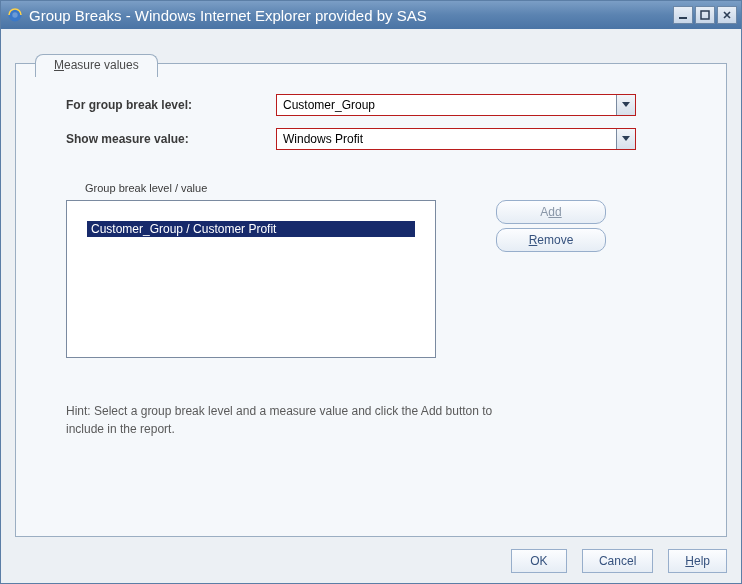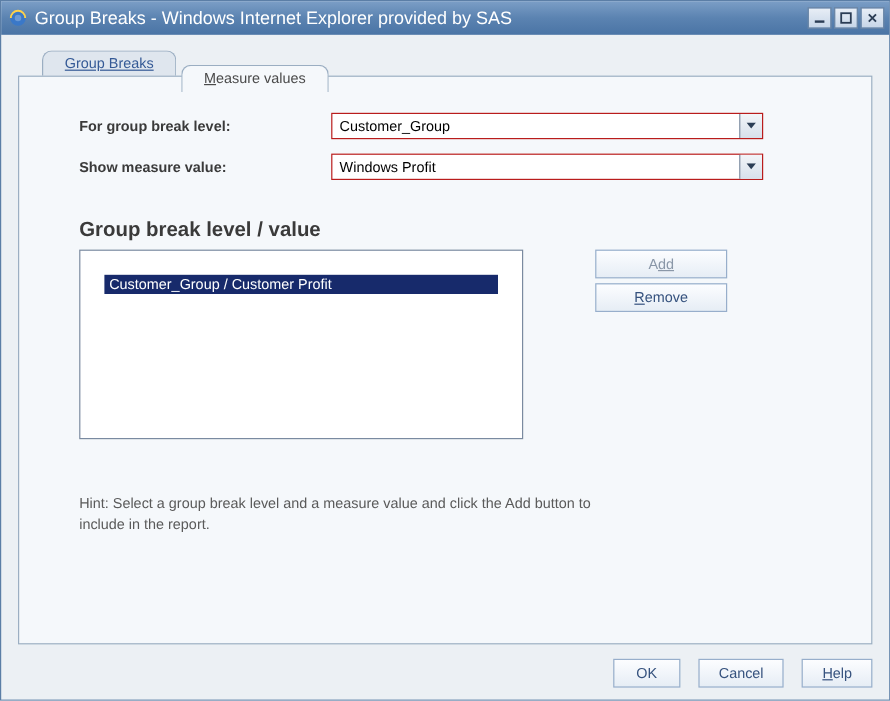--- a/index.html
+++ b/index.html
@@ -139,25 +139,26 @@
   .select-wrap .arrow {
     width: 18px;
     height: 100%;
     border-left: 1px solid #7a8aa0;
     background: linear-gradient(to bottom, #f2f5f9, #d7e0eb);
     display: flex;
     align-items: center;
     justify-content: center;
   }
   .section-label {
-    font-weight: bold;
+    font-weight: normal;
     color: #3a3a3a;
     margin-top: 20px;
     margin-bottom: 6px;
-    font-size: 17px;
+    font-size: 11px;
+    margin-left: 19px;
   }
   .list-and-buttons {
     display: flex;
     align-items: flex-start;
   }
   .listbox {
     width: 370px;
     height: 158px;
     background: #fff;
     border: 1px solid #7a8aa0;
@@ -183,20 +184,21 @@
     background: linear-gradient(to bottom, #fcfdff, #e6edf5);
     border: 1px solid #97aecb;
     color: #36527e;
     font-size: 12px;
     padding: 0 16px;
     cursor: pointer;
     font-family: inherit;
   }
   .side-buttons button {
     width: 110px;
+    border-radius: 10px;
   }
   .side-buttons button[disabled] {
     color: #8a97a8;
     cursor: default;
   }
   .side-buttons button .accel, .footer-buttons button .accel {
     text-decoration: underline;
   }
   .hint {
     margin-top: 44px;
@@ -245,23 +247,20 @@
         <svg width="10" height="10" viewBox="0 0 10 10">
             <path d="M2 2 L8 8 M8 2 L2 8" stroke="#2b3d55" stroke-width="1.6"></path>
           </svg>
       </div>
     </div>
   </div>
 
   <div class="client">
 
     <div class="tabstrip">
-      <div class="tab inactive">
-        <span class="accel">Group Breaks</span>
-      </div>
       <div class="tab active">
         <span class="accel">M</span><span>easure values</span>
       </div>
     </div>
 
     <div class="tab-panel">
 
       <div class="form-row">
         <label>For group break level:</label>
         <div class="select-wrap">

